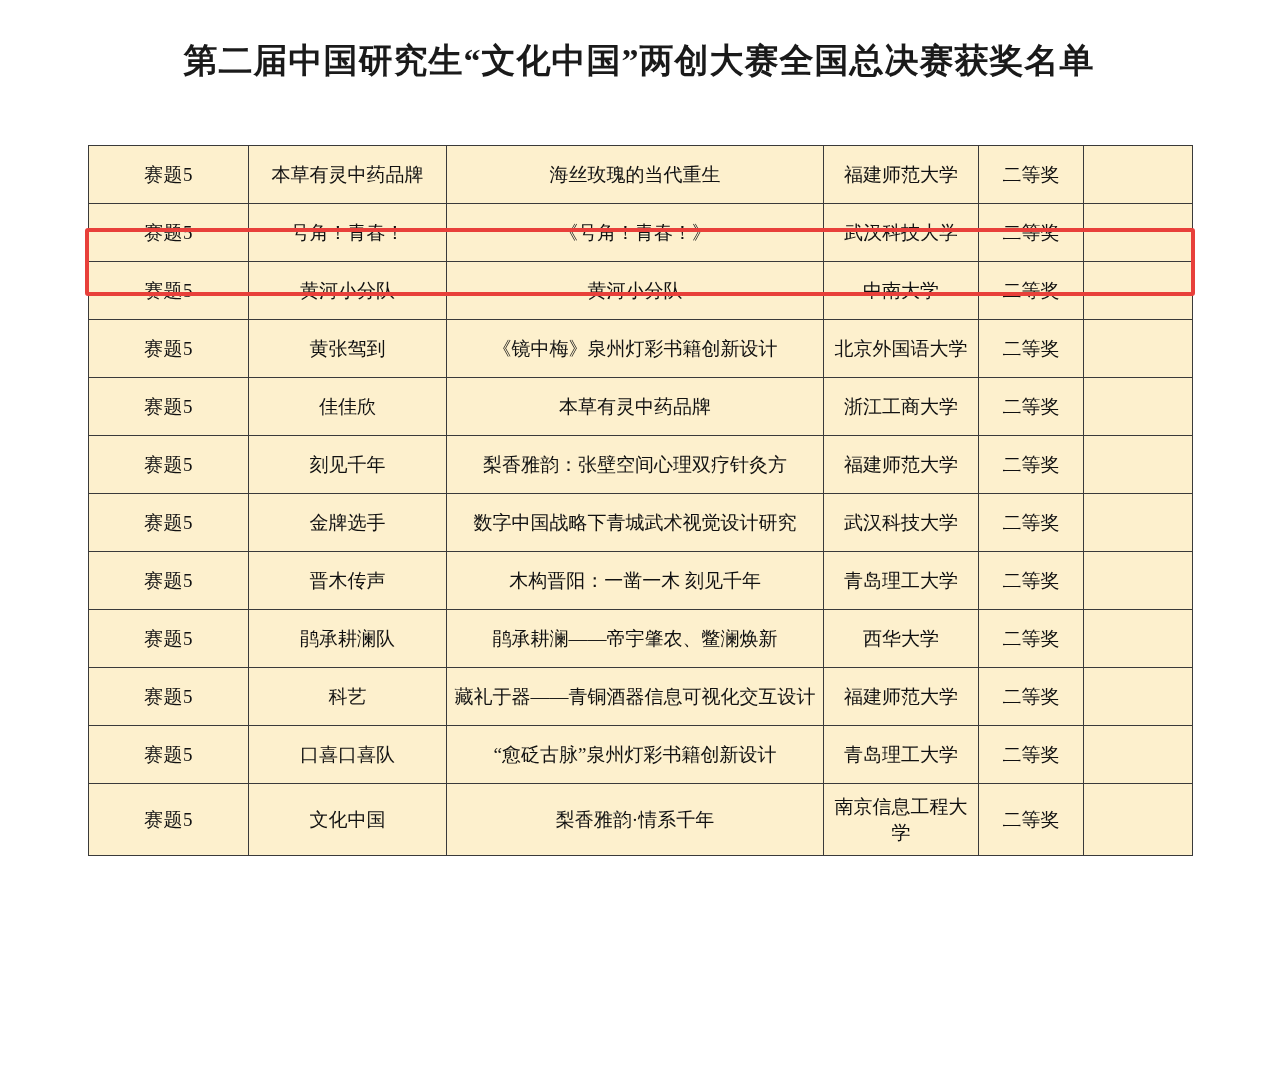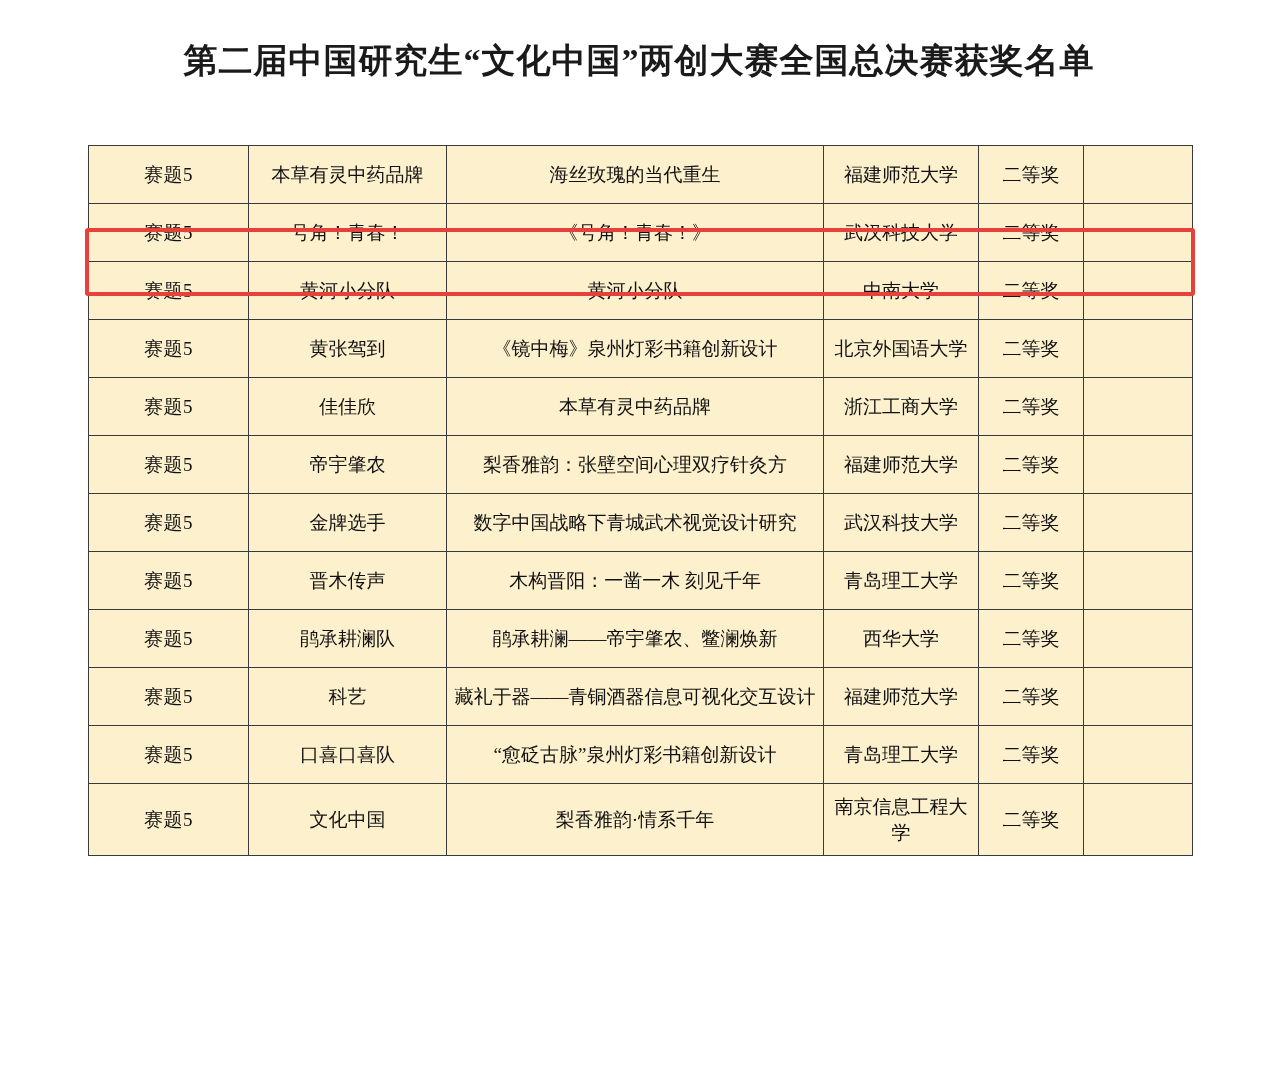--- a/index.html
+++ b/index.html
@@ -137,21 +137,21 @@
           <td class="cell-topic">赛题5</td>
           <td>佳佳欣</td>
           <td>本草有灵中药品牌</td>
           <td>浙江工商大学</td>
           <td>二等奖</td>
           <td class="cell-empty"></td>
         </tr>
 
         <tr>
           <td class="cell-topic">赛题5</td>
-          <td>帝宇肇农</td>
+          <td>刻见千年</td>
           <td>梨香雅韵：张壁空间心理双疗针灸方</td>
           <td>福建师范大学</td>
           <td>二等奖</td>
           <td class="cell-empty"></td>
         </tr>
 
         <tr>
           <td class="cell-topic">赛题5</td>
           <td>金牌选手</td>
           <td>数字中国战略下青城武术视觉设计研究</td>

